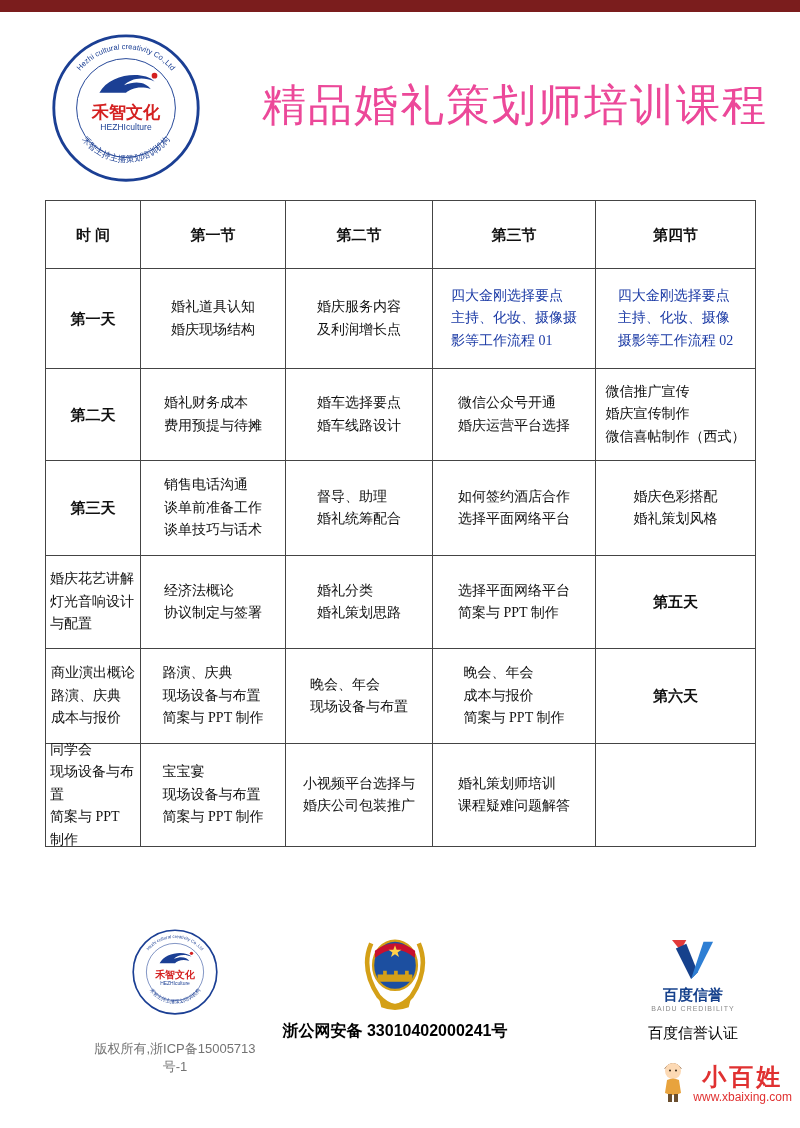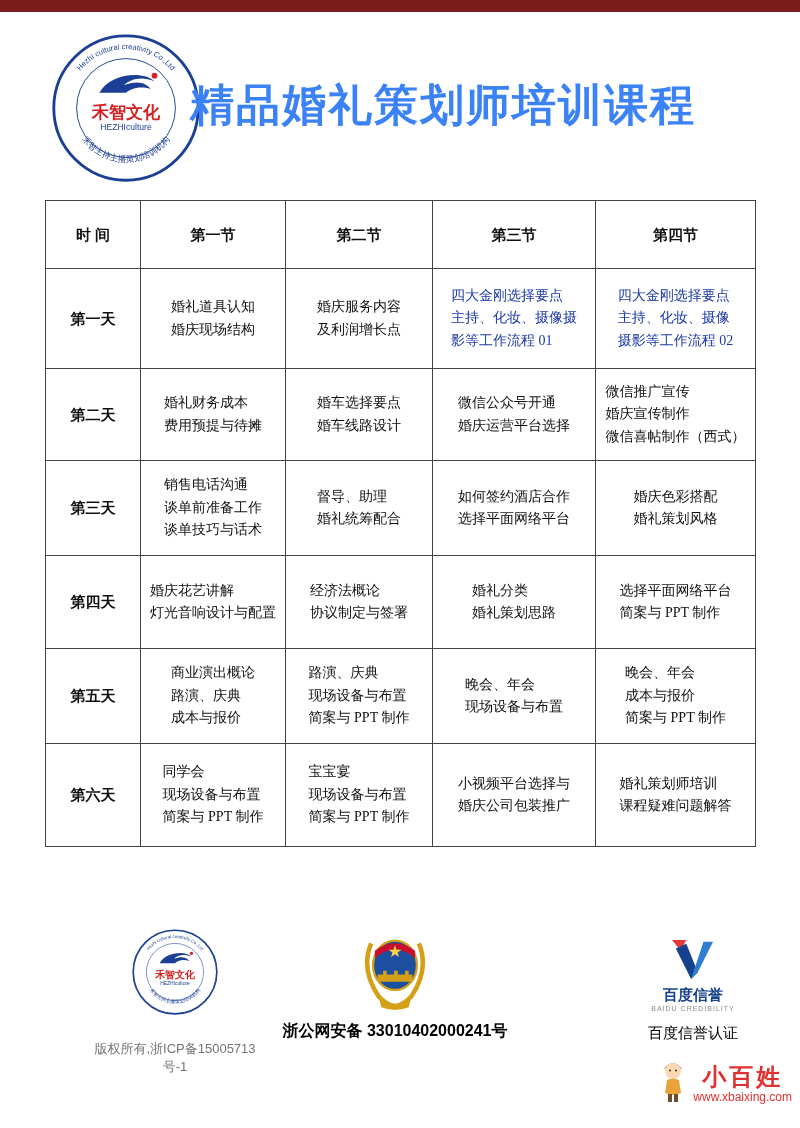--- a/index.html
+++ b/index.html
@@ -3,22 +3,22 @@
 <meta charset="utf-8">
 <style>
   * { margin:0; padding:0; box-sizing:border-box; }
   html,body { background:#ffffff; }
   body { font-family:"Liberation Sans", sans-serif; }
   .page { position:relative; width:800px; height:1128px; background:#ffffff; overflow:hidden; margin:0 auto; }
 
   .top-bar { position:absolute; top:0; left:0; width:100%; height:12px; background:#7b1d1d; }
 
   .logo-top { position:absolute; left:50px; top:32px; width:152px; height:152px; }
-  .title { position:absolute; left:190px; top:76px; width:578px; text-align:left;
-           font-size:44px; font-weight:bold; color:#3b82f6; letter-spacing:2px;
+  .title { position:absolute; left:190px; top:76px; width:578px; text-align:right;
+           font-size:44px; font-weight:normal; color:#ec4899; letter-spacing:2px;
            font-family:"DejaVu Sans", sans-serif; }
 
   .course-table { position:absolute; left:45px; top:200px; width:711px;
                   display:grid;
                   grid-template-columns:95px 145px 147px 163px 159px;
                   grid-template-rows:68px 100px 92px 95px 93px 95px 102px;
                   border:1px solid #444; background:#fff; }
   .cell { border-right:1px solid #444; border-bottom:1px solid #444;
           display:flex; align-items:center; justify-content:center; text-align:left;
           white-space:pre-line; font-size:14px; line-height:1.6; color:#111; padding:4px;
@@ -145,21 +145,20 @@
     <div class="cell body">销售电话沟通
 谈单前准备工作
 谈单技巧与话术</div>
     <div class="cell body">督导、助理
 婚礼统筹配合</div>
     <div class="cell body">如何签约酒店合作
 选择平面网络平台</div>
     <div class="cell body">婚庆色彩搭配
 婚礼策划风格</div>
 
-    <div class="cell day">第四天</div>
     <div class="cell body">婚庆花艺讲解
 灯光音响设计与配置</div>
     <div class="cell body">经济法概论
 协议制定与签署</div>
     <div class="cell body">婚礼分类
 婚礼策划思路</div>
     <div class="cell body">选择平面网络平台
 简案与 PPT 制作</div>
 
     <div class="cell day">第五天</div>

